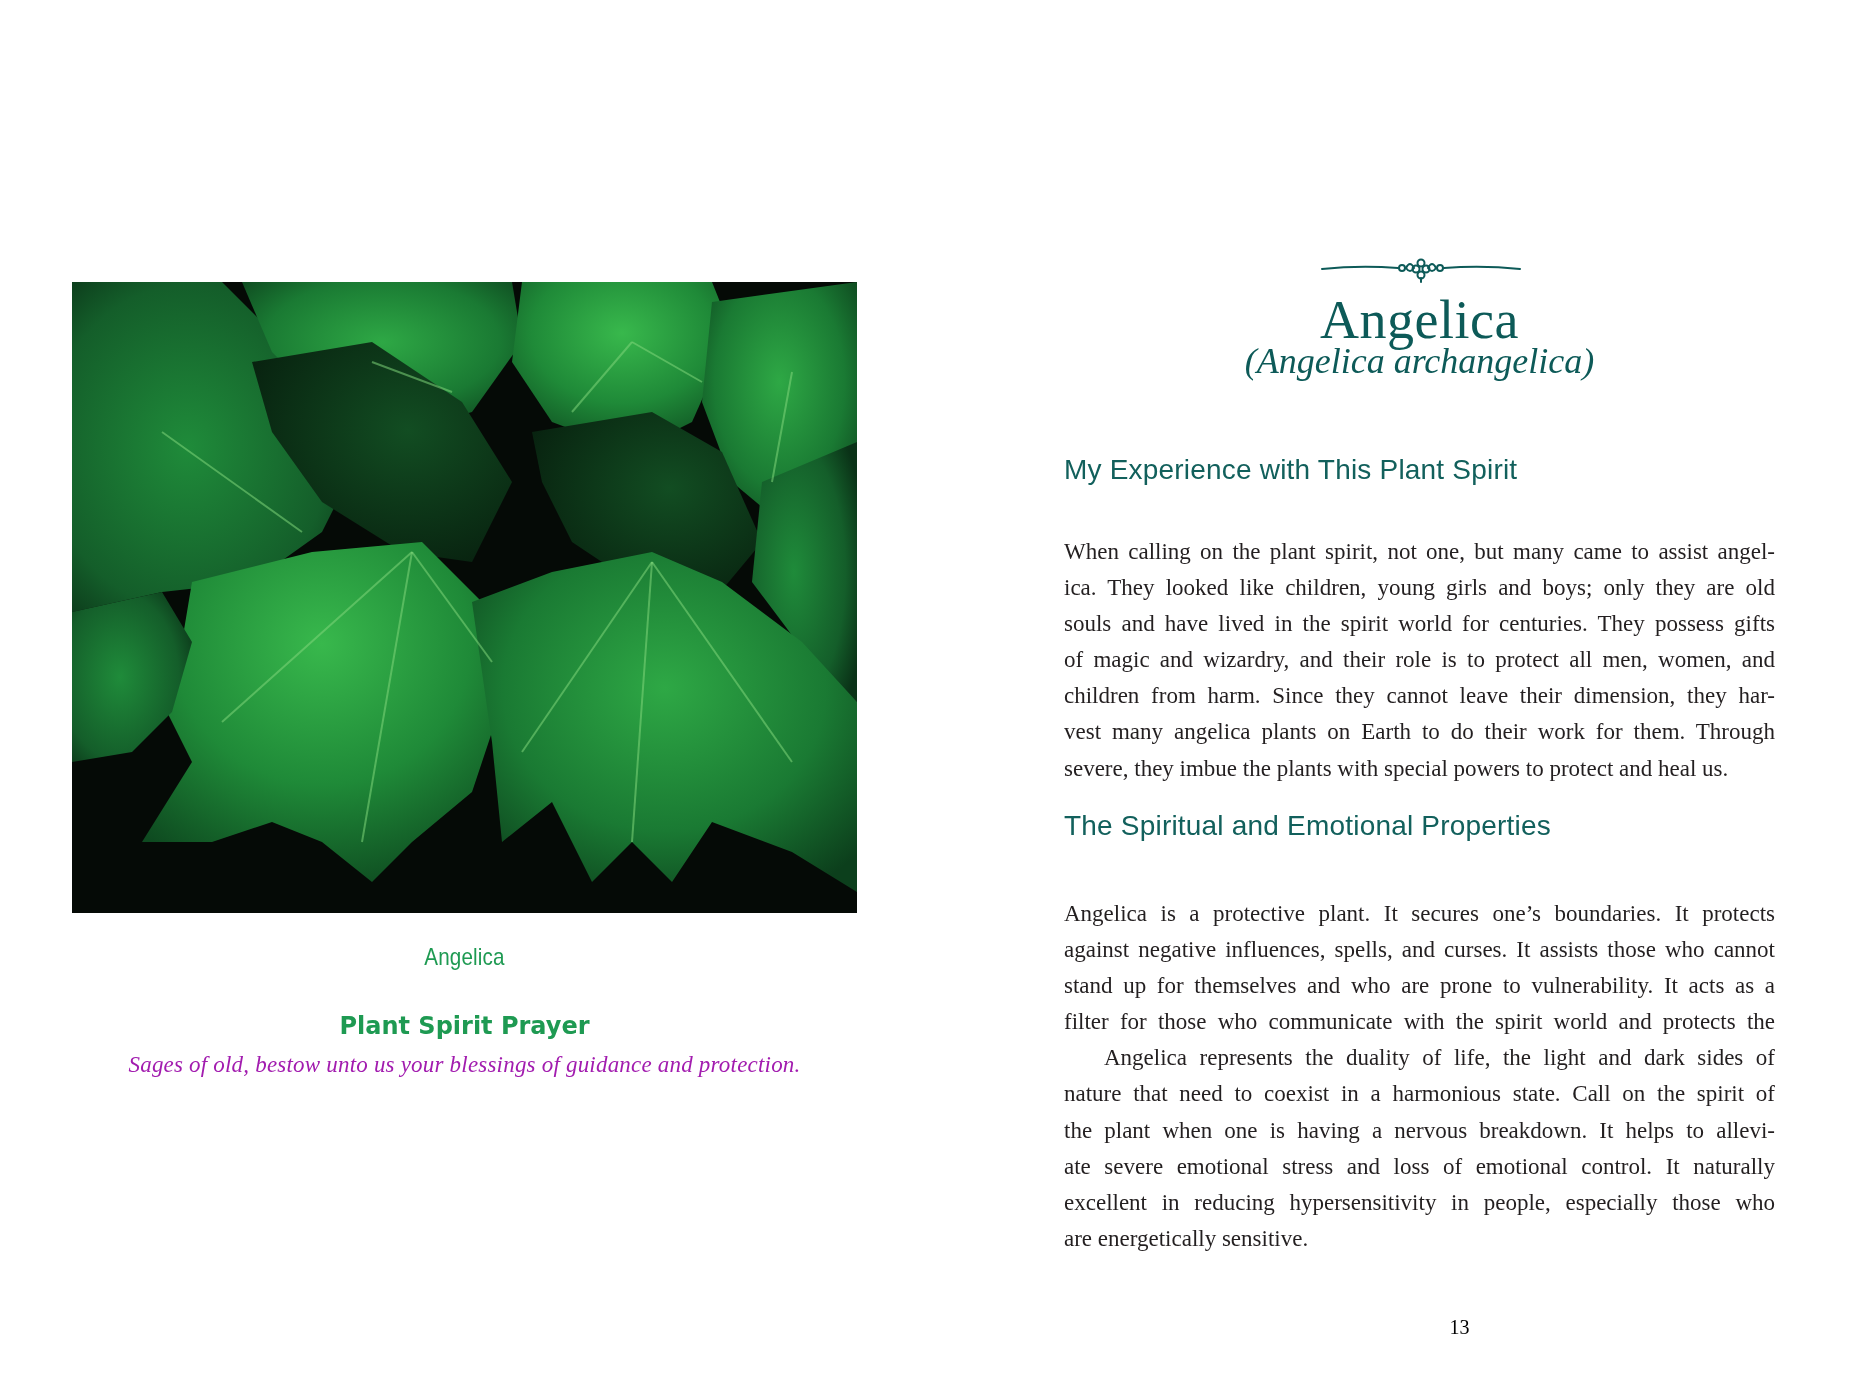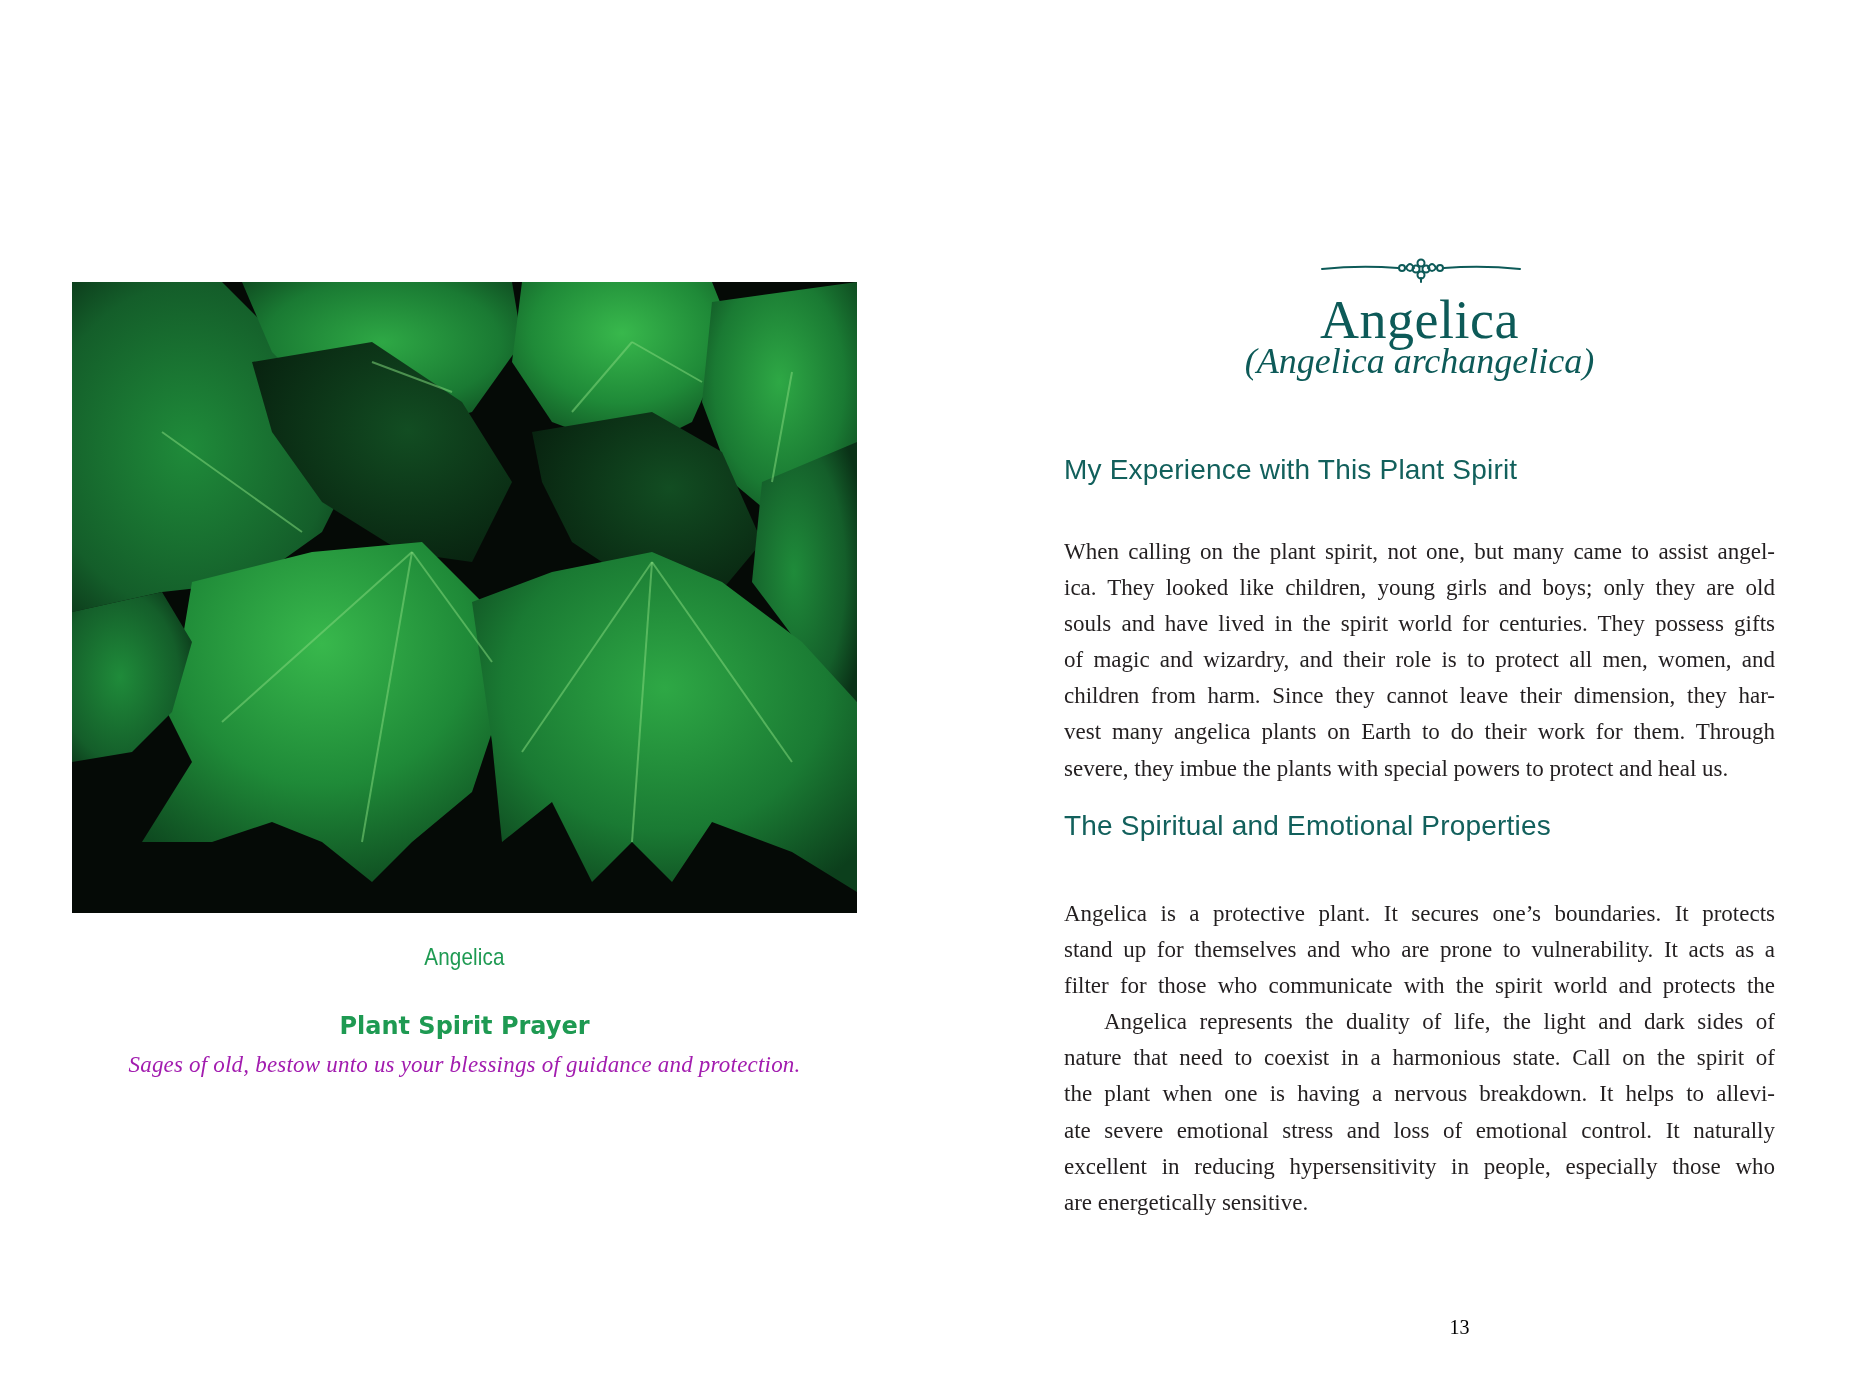--- a/index.html
+++ b/index.html
@@ -170,20 +170,21 @@
   <span class="line">souls and have lived in the spirit world for centuries. They possess gifts</span>
   <span class="line">of magic and wizardry, and their role is to protect all men, women, and</span>
   <span class="line">children from harm. Since they cannot leave their dimension, they har-</span>
   <span class="line">vest many angelica plants on Earth to do their work for them. Through</span>
   <span class="line last">severe, they imbue the plants with special powers to protect and heal us.</span>
 </div>
 
 <div class="section-heading h2">The Spiritual and Emotional Properties</div>
 <div class="body-text b2">
   <span class="line">Angelica is a protective plant. It secures one’s boundaries. It protects</span>
+  <span class="line">against negative influences, spells, and curses. It assists those who cannot</span>
   <span class="line">stand up for themselves and who are prone to vulnerability. It acts as a</span>
   <span class="line">filter for those who communicate with the spirit world and protects the</span>
   <span class="line indent">Angelica represents the duality of life, the light and dark sides of</span>
   <span class="line">nature that need to coexist in a harmonious state. Call on the spirit of</span>
   <span class="line">the plant when one is having a nervous breakdown. It helps to allevi-</span>
   <span class="line">ate severe emotional stress and loss of emotional control. It naturally</span>
   <span class="line">excellent in reducing hypersensitivity in people, especially those who</span>
   <span class="line last">are energetically sensitive.</span>
 </div>
 

